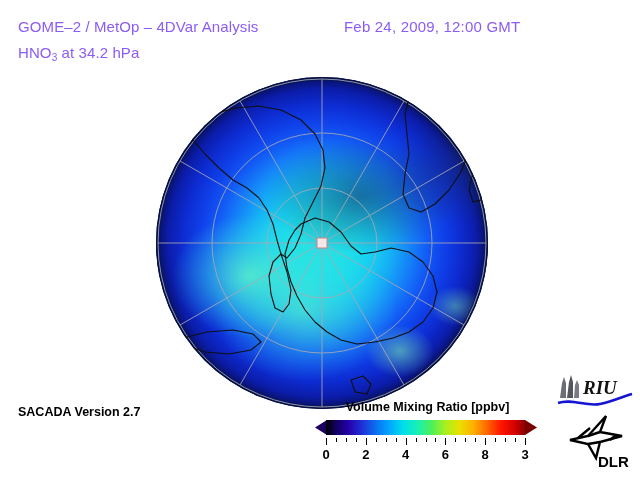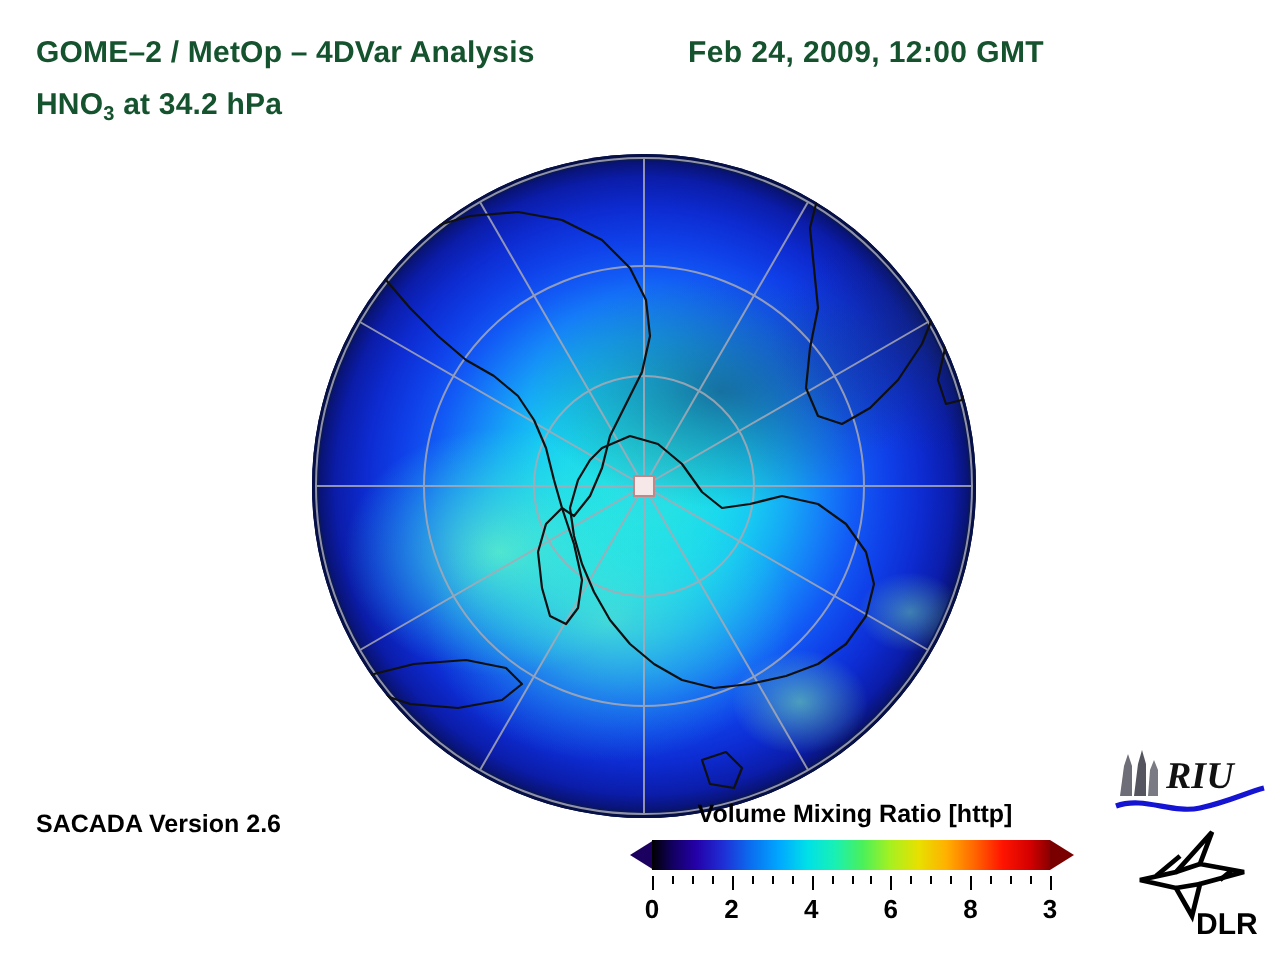--- a/index.html
+++ b/index.html
@@ -7,21 +7,21 @@
     width:640px;height:480px;background:#ffffff;
     font-family:"Liberation Sans",sans-serif;
     overflow:hidden;position:relative;
   }
   .stage{position:absolute;left:0;top:0;width:640px;height:480px;}
 
   
   .hdr-left{position:absolute;left:18px;top:14px;width:330px;}
   .hdr-right{position:absolute;right:16px;top:14px;width:280px;text-align:left;}
   .hdr-line{
-    font-size:15px;font-weight:bold;color:#14532d;
+    font-size:15px;font-weight:normal;color:#8b5cf6;
     line-height:26px;white-space:nowrap;letter-spacing:.1px;
   }
   .hdr-right .hdr-line{letter-spacing:.2px;}
   sub{font-size:10px;vertical-align:baseline;position:relative;top:3px;}
 
   
   .footer{position:absolute;left:18px;top:402px;}
   .footer div{
     font-size:12.5px;font-weight:bold;color:#000;
     line-height:21px;white-space:nowrap;
@@ -162,25 +162,25 @@
       <path d="M146,148 L160,142 L174,146 L186,156 L196,170
         L206,178 L220,176 L236,172 L254,176 L268,186 L278,200 L282,216 L278,232
         L268,246 L254,256 L238,262 L220,266 L202,268 L186,264 L172,256 L160,246
         L150,234 L142,220 L136,206 L132,192 L130,178 L134,164 L140,154 Z"></path>
     </g>
 
     <rect x="162" y="162" width="10" height="10" fill="#f6e8e8" stroke="#c08888" stroke-width="1"></rect>
   </svg>
 
   <div class="footer">
-    <div>SACADA Version 2.6</div>
+    <div>SACADA Version 2.7</div>
   </div>
 
   <div class="cb-wrap">
-    <div class="cb-title">Volume Mixing Ratio [http]</div>
+    <div class="cb-title">Volume Mixing Ratio [ppbv]</div>
     <div class="cb-row">
       <div class="cb-cap left"></div>
       <div class="cb-bar"></div>
       <div class="cb-cap right"></div>
     </div>
     <div class="cb-axis">
         <i class="maj" style="left: 11px;"></i>
         <i class="min" style="left: 20.95px;"></i>
         <i class="min" style="left: 30.9px;"></i>
         <i class="min" style="left: 40.85px;"></i>

